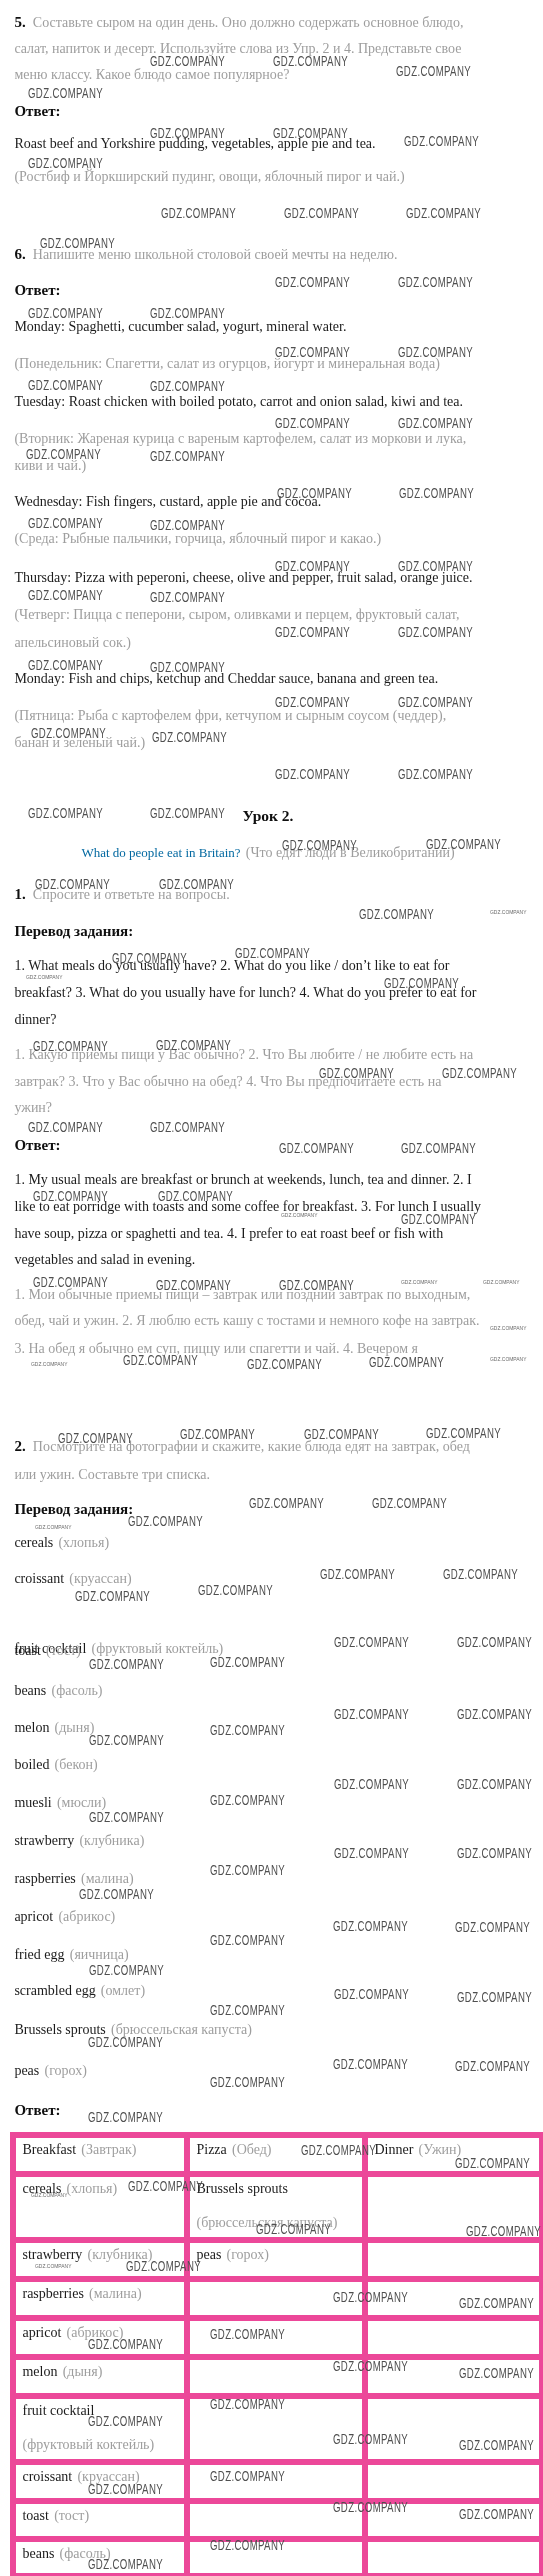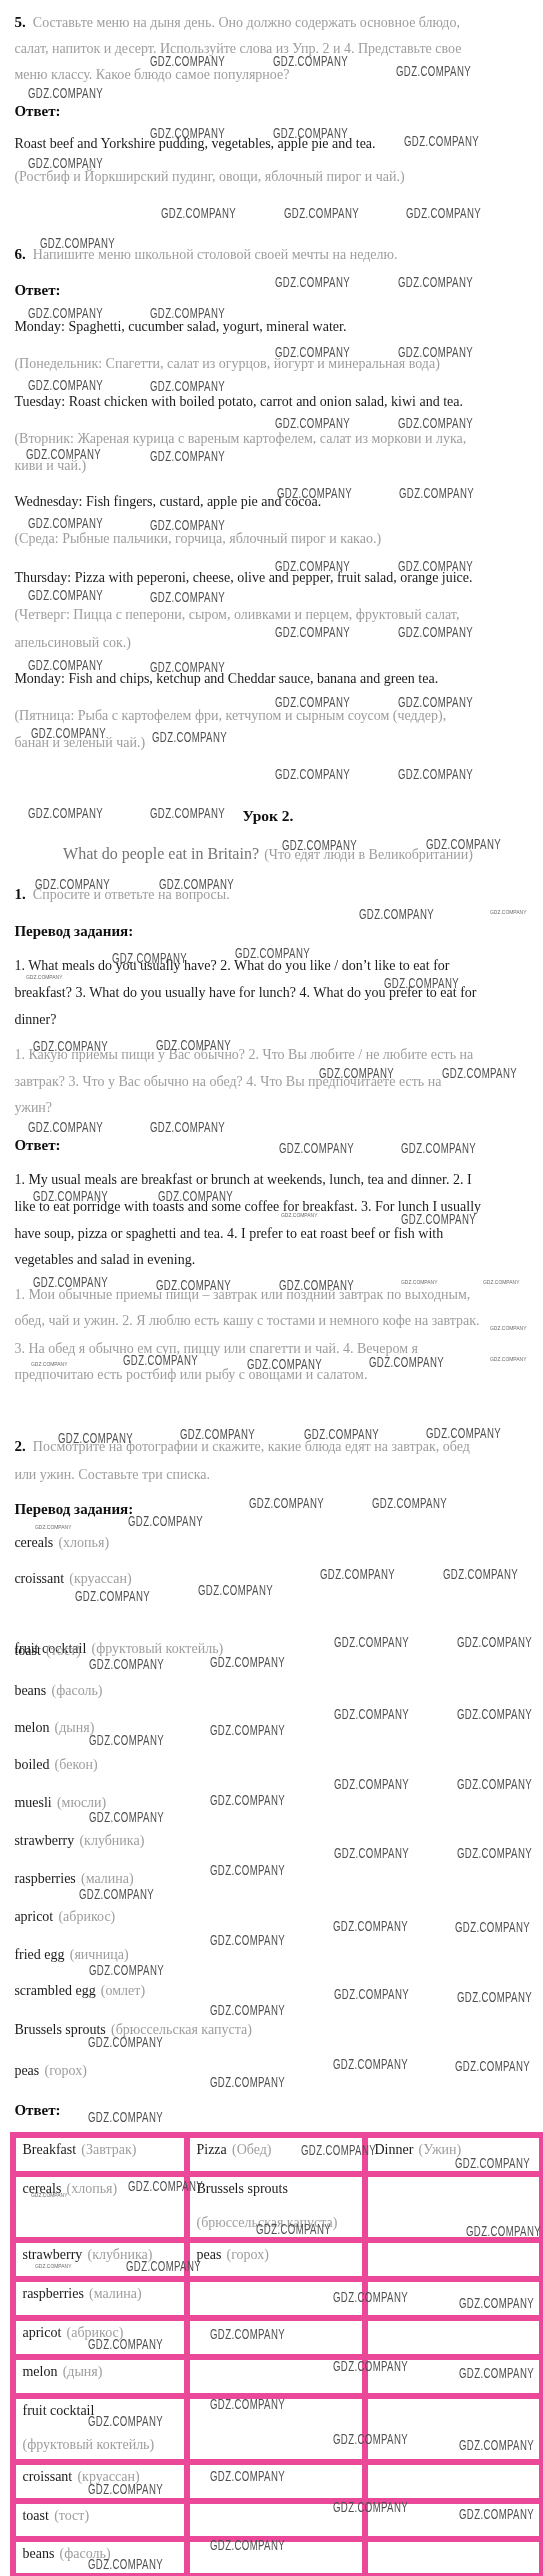--- a/index.html
+++ b/index.html
@@ -4,39 +4,39 @@
 <style>
   html,body{margin:0;padding:0;background:#ffffff;}
   .page{position:relative;width:544px;height:2740px;background:#ffffff;overflow:hidden;
         font-family:"Liberation Serif",serif;color:#1b1b1b;}
   .ln{position:absolute;left:14.4px;white-space:nowrap;font-size:14px;line-height:1.25;z-index:1;}
   .grey{color:#9e9e9e;}
   .label{font-weight:700;font-size:15px;color:#0f0f0f;}
   .num{font-weight:700;color:#0f0f0f;margin-right:7.2px;font-size:15px;}
   .center{left:0;width:536px;text-align:center;}
   .title{font-size:15.5px;font-weight:700;color:#0f0f0f;}
-  .subtitle-en{font-size:16px;color:#737373;margin-top:24px;}
+  .subtitle-en{font-size:13px;color:#0369a1;margin-top:24px;}
   .ru{margin-left:5.2px;}
   .wm{position:absolute;font-family:"Liberation Sans",sans-serif;font-size:13.4px;color:#4f4f4f;
       white-space:nowrap;letter-spacing:0.5px;transform:scale(0.72,1.06);transform-origin:0 0;z-index:2;}
   .wm.small{font-size:6.2px;letter-spacing:0;transform:scale(0.8,1);color:#6a6a6a;}
   table.answer{position:absolute;top:2132px;left:10.3px;width:529px;border-collapse:collapse;
       table-layout:fixed;z-index:1;}
   table.answer td{border:6px solid #ec4899;vertical-align:top;text-align:left;
       padding:4.1px 6.2px;font-size:14px;color:#1b1b1b;overflow:hidden;}
   table.answer td .ru{color:#9e9e9e;}
   table.answer tr.break td{border-top:2.1px solid #262626;}
   .block-ru{display:block;margin-top:17.5px;margin-left:0;}
 </style>
 </head>
 <body>
 
 <div class="page">
 
-  <div class="ln" style="top:13px"><span class="num">5.</span><span class="grey">Составьте меню на дыня день. Оно должно содержать основное блюдо,</span></div>
+  <div class="ln" style="top:13px"><span class="num">5.</span><span class="grey">Составьте сыром на один день. Оно должно содержать основное блюдо,</span></div>
   <div class="ln grey" style="top:40px">салат, напиток и десерт. Используйте слова из Упр. 2 и 4. Представьте свое</div>
   <div class="ln grey" style="top:66px">меню классу. Какое блюдо самое популярное?</div>
   <div class="ln label" style="top:102px">Ответ:</div>
   <div class="ln" style="top:135px">Roast beef and Yorkshire pudding, vegetables, apple pie and tea.</div>
   <div class="ln grey" style="top:168px">(Ростбиф и Йоркширский пудинг, овощи, яблочный пирог и чай.)</div>
 
   <div class="ln" style="top:245px"><span class="num">6.</span><span class="grey">Напишите меню школьной столовой своей мечты на неделю.</span></div>
   <div class="ln label" style="top:281px">Ответ:</div>
   <div class="ln" style="top:318px">Monday: Spaghetti, cucumber salad, yogurt, mineral water.</div>
   <div class="ln grey" style="top:355px">(Понедельник: Спагетти, салат из огурцов, йогурт и минеральная вода)</div>
@@ -64,21 +64,20 @@
   <div class="ln grey" style="top:1073px">завтрак? 3. Что у Вас обычно на обед? 4. Что Вы предпочитаете есть на</div>
   <div class="ln grey" style="top:1099px">ужин?</div>
   <div class="ln label" style="top:1136px">Ответ:</div>
   <div class="ln" style="top:1171px">1. My usual meals are breakfast or brunch at weekends, lunch, tea and dinner. 2. I</div>
   <div class="ln" style="top:1198px">like to eat porridge with toasts and some coffee for breakfast. 3. For lunch I usually</div>
   <div class="ln" style="top:1225px">have soup, pizza or spaghetti and tea. 4. I prefer to eat roast beef or fish with</div>
   <div class="ln" style="top:1251px">vegetables and salad in evening.</div>
   <div class="ln grey" style="top:1286px">1. Мои обычные приемы пищи – завтрак или поздний завтрак по выходным,</div>
   <div class="ln grey" style="top:1312px">обед, чай и ужин. 2. Я люблю есть кашу с тостами и немного кофе на завтрак.</div>
   <div class="ln grey" style="top:1340px">3. На обед я обычно ем суп, пиццу или спагетти и чай. 4. Вечером я</div>
-  <div class="ln grey" style="top:1366px">предпочитаю есть ростбиф или рыбу с овощами и салатом.</div>
 
   <div class="ln" style="top:1437px"><span class="num">2.</span><span class="grey">Посмотрите на фотографии и скажите, какие блюда едят на завтрак, обед</span></div>
   <div class="ln grey" style="top:1466px">или ужин. Составьте три списка.</div>
   <div class="ln label" style="top:1500px">Перевод задания:</div>
 
   <div class="ln" style="top:1534px"><span>cereals</span><span class="grey ru">(хлопья)</span></div>
   <div class="ln" style="top:1570px"><span>croissant</span><span class="grey ru">(круассан)</span></div>
   <div class="ln" style="top:1640px"><span>fruit cocktail</span><span class="grey ru">(фруктовый коктейль)</span></div>
   <div class="ln" style="top:1642px"><span>toast</span><span class="grey ru">(тост)</span></div>
   <div class="ln" style="top:1682px"><span>beans</span><span class="grey ru">(фасоль)</span></div>

